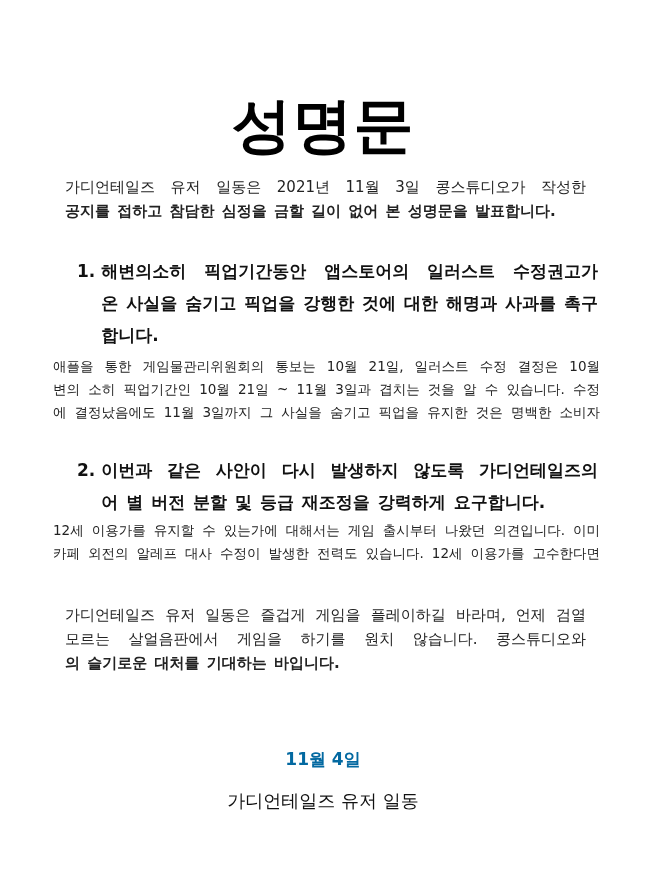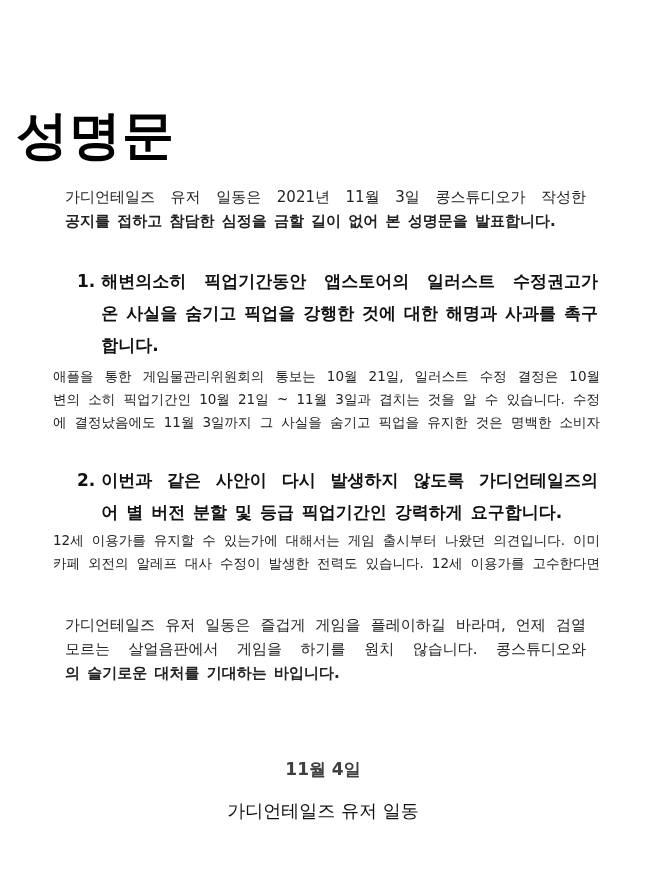--- a/index.html
+++ b/index.html
@@ -11,24 +11,24 @@
     position: relative;
     width: 646px;
     height: 883px;
     background: #ffffff;
     color: #222222;
     font-family: "DejaVu Sans", sans-serif;
     overflow: hidden;
     word-break: keep-all;
   }
   .title {
-    margin: 16px;
+    margin: 6px;
     padding-top: 90px;
-    text-align: left;
-    font-size: 52px;
+    text-align: center;
+    font-size: 60px;
     line-height: 58px;
     font-weight: 700;
     color: #000000;
     letter-spacing: 1px;
   }
   .para { margin: 0; }
   .jline {
     display: block;
     text-align: justify;
     text-align-last: justify;
@@ -70,21 +70,21 @@
     font-size: 15px;
     line-height: 24px;
   }
   .closing .jline { height: 24px; }
   .sig-date {
     margin-top: 72px;
     text-align: center;
     font-size: 17px;
     line-height: 24px;
     font-weight: 700;
-    color: #404040;
+    color: #0369a1;
   }
   .sig-name {
     margin-top: 17px;
     text-align: center;
     font-size: 18px;
     line-height: 26px;
     font-weight: 400;
     color: #111111;
   }
 </style>
@@ -112,21 +112,21 @@
   <p class="para explain">
     <span class="jline">애플을 통한 게임물관리위원회의 통보는 10월 21일, 일러스트 수정 결정은 10월 25일입니다. 해</span>
     <span class="jline">변의 소히 픽업기간인 10월 21일 ~ 11월 3일과 겹치는 것을 알 수 있습니다. 수정 결정이 25일</span>
     <span class="jline">에 결정났음에도 11월 3일까지 그 사실을 숨기고 픽업을 유지한 것은 명백한 소비자 기만입니다.</span>
   </p>
 
   <div class="demand-heading second">
     <span class="num">2.</span>
     <span class="htext">
       <span class="jline">이번과 같은 사안이 다시 발생하지 않도록 가디언테일즈의 스토</span>
-      <span class="jline left">어 별 버전 분할 및 등급 픽업기간인 강력하게 요구합니다.</span>
+      <span class="jline left">어 별 버전 분할 및 등급 재조정을 강력하게 요구합니다.</span>
     </span>
   </div>
 
   <p class="para explain second">
     <span class="jline">12세 이용가를 유지할 수 있는가에 대해서는 게임 출시부터 나왔던 의견입니다. 이미 서큐버스</span>
     <span class="jline">카페 외전의 알레프 대사 수정이 발생한 전력도 있습니다. 12세 이용가를 고수한다면 앞으로 어떤</span>
   </p>
 
   <p class="para closing">
     <span class="jline">가디언테일즈 유저 일동은 즐겁게 게임을 플레이하길 바라며, 언제 검열 당할지</span>

